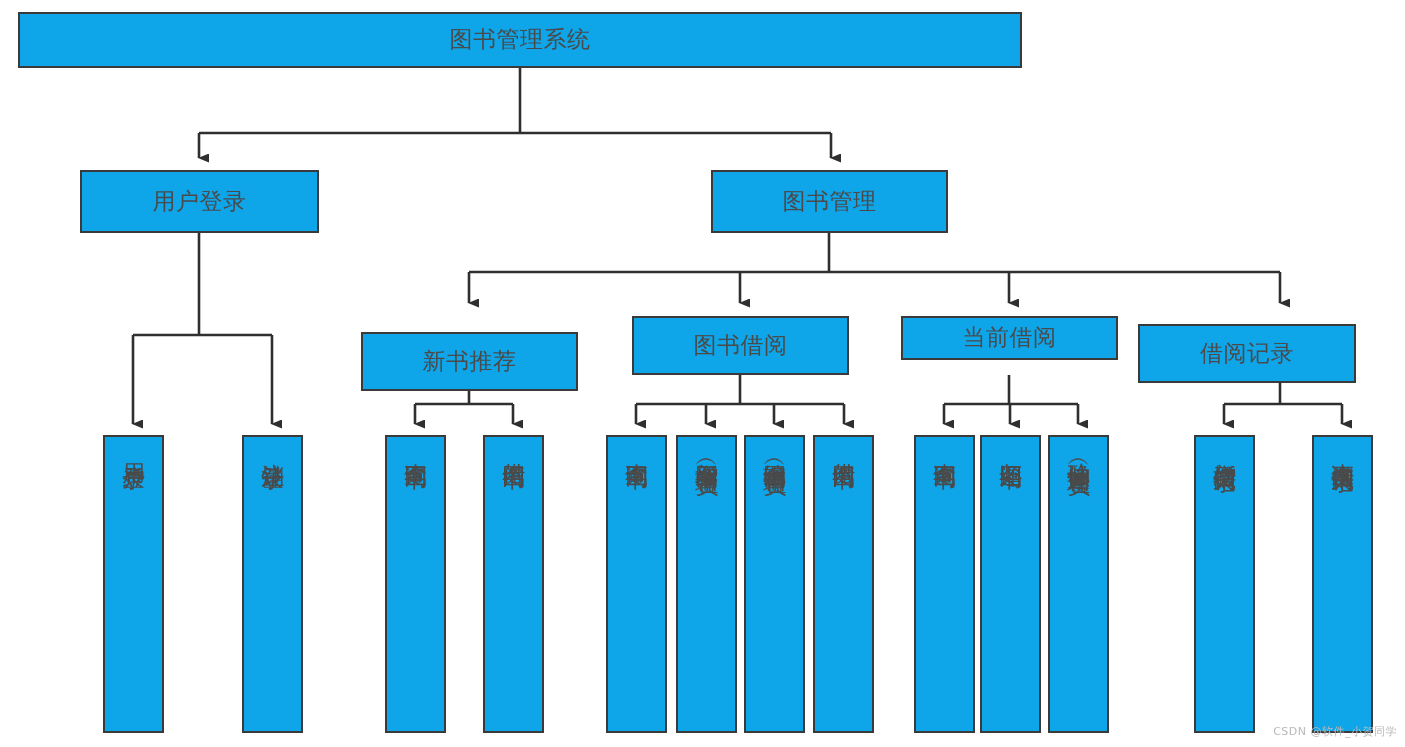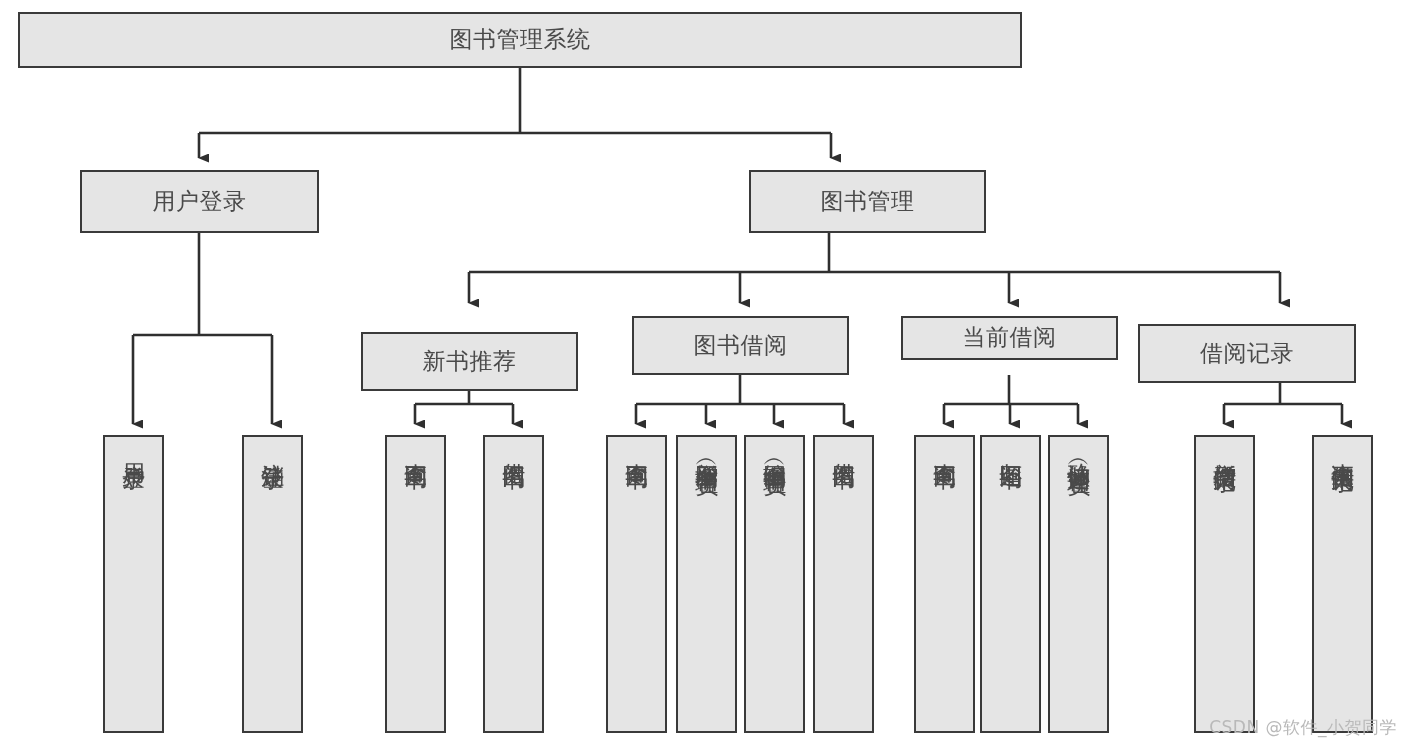--- a/index.html
+++ b/index.html
@@ -21,21 +21,21 @@
     position: absolute;
     left: 0;
     top: 0;
     width: 1405px;
     height: 747px;
     pointer-events: none;
   }
   .node {
     position: absolute;
     box-sizing: border-box;
-    background: #e5e5e5;
+    background: #0ea5e9;
     border: 2px solid #3a3a3a;
     display: flex;
     align-items: center;
     justify-content: center;
     color: #4a4a4a;
     text-align: center;
   }
   .node .label {
     display: block;
     line-height: 1.18;
@@ -58,21 +58,21 @@
     text-orientation: upright;
     font-size: 23px;
     line-height: 1.02;
     letter-spacing: 1.5px;
     white-space: nowrap;
   }
   .watermark {
     position: absolute;
     right: 8px;
     bottom: 8px;
-    font-size: 17px;
+    font-size: 11px;
     color: #b9b9b9;
     white-space: nowrap;
     letter-spacing: 0.5px;
   }
 </style>
 </head>
 <body>
 
 <div id="diagram-root">
 
@@ -127,21 +127,21 @@
   </svg>
 
   <div class="node root horiz" style="left:18px; top:12px; width:1004px; height:56px;">
     <span class="label">图书管理系统</span>
   </div>
 
   <div class="node horiz" style="left:80px; top:170px; width:239px; height:63px;">
     <span class="label">用户登录</span>
   </div>
 
-  <div class="node horiz" style="left:749px; top:170px; width:237px; height:63px;">
+  <div class="node horiz" style="left:711px; top:170px; width:237px; height:63px;">
     <span class="label">图书管理</span>
   </div>
 
   <div class="node horiz" style="left:361px; top:316px; width:217px; height:59px;margin-top:16px;">
     <span class="label">新书推荐</span>
   </div>
 
   <div class="node horiz" style="left:632px; top:316px; width:217px; height:59px;justify-content:center;">
     <span class="label">图书借阅</span>
   </div>

